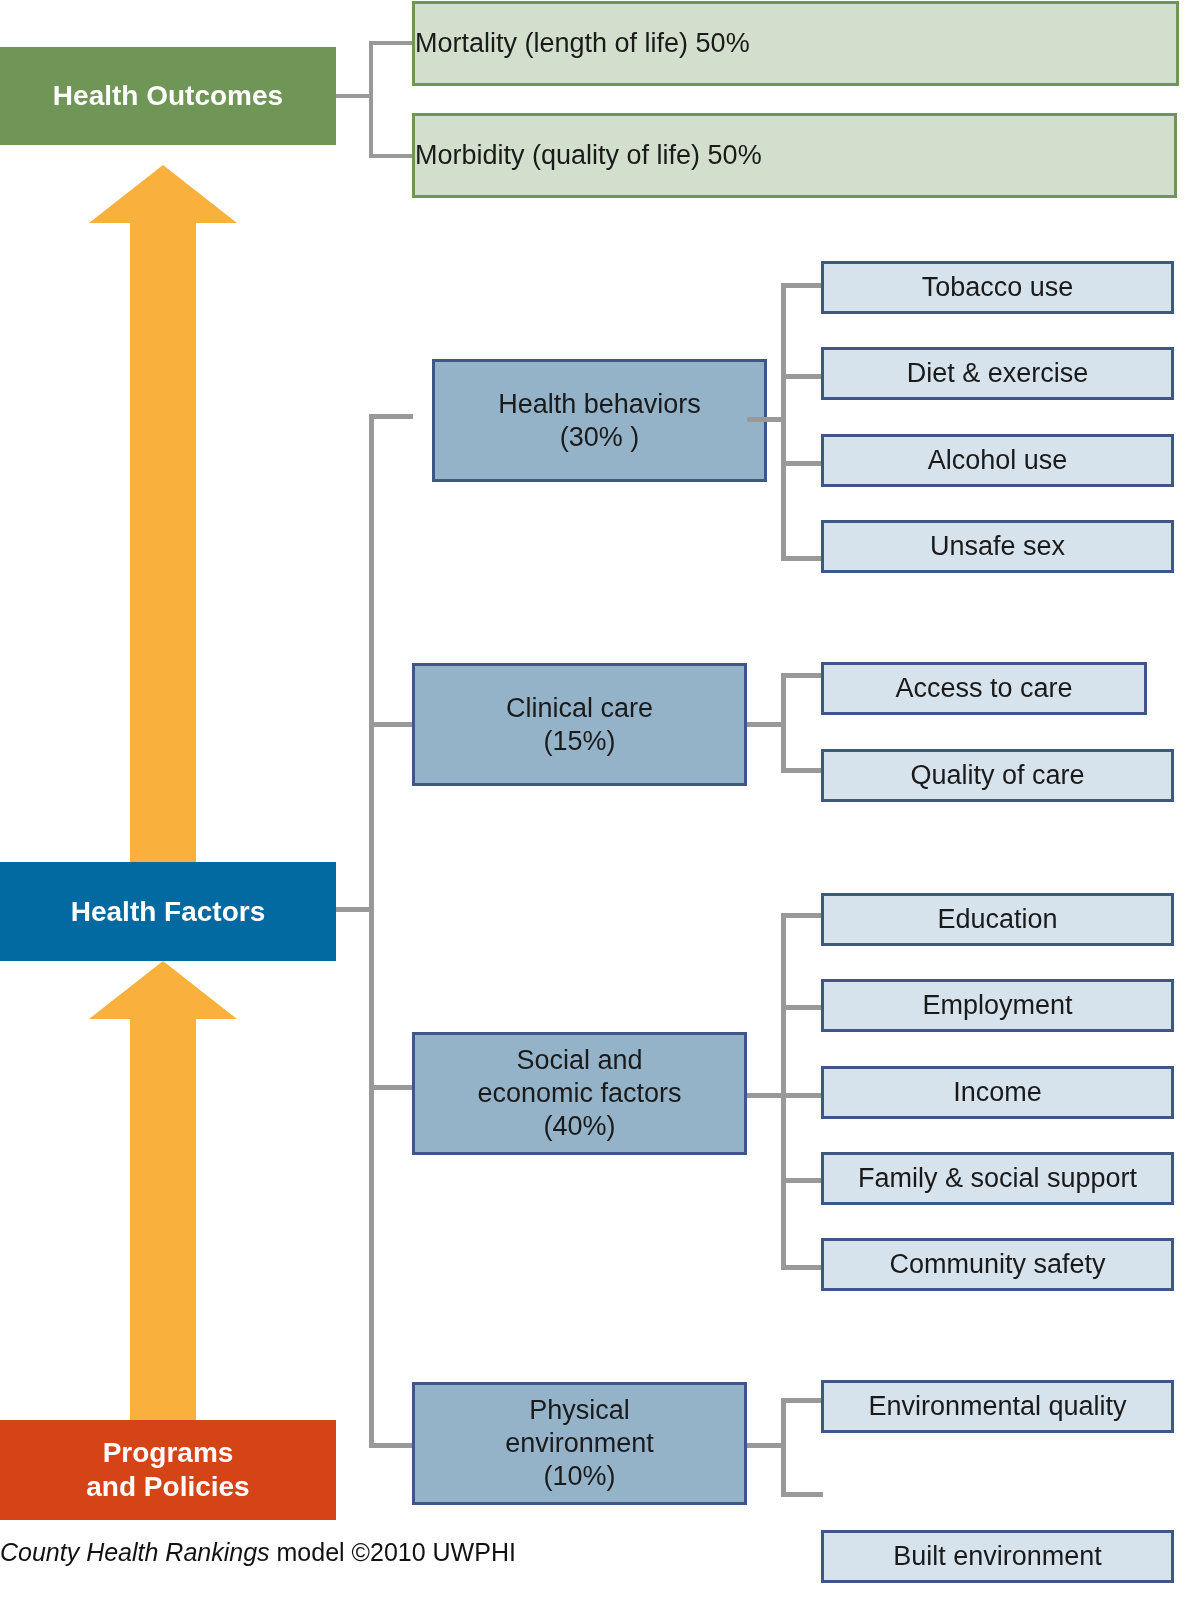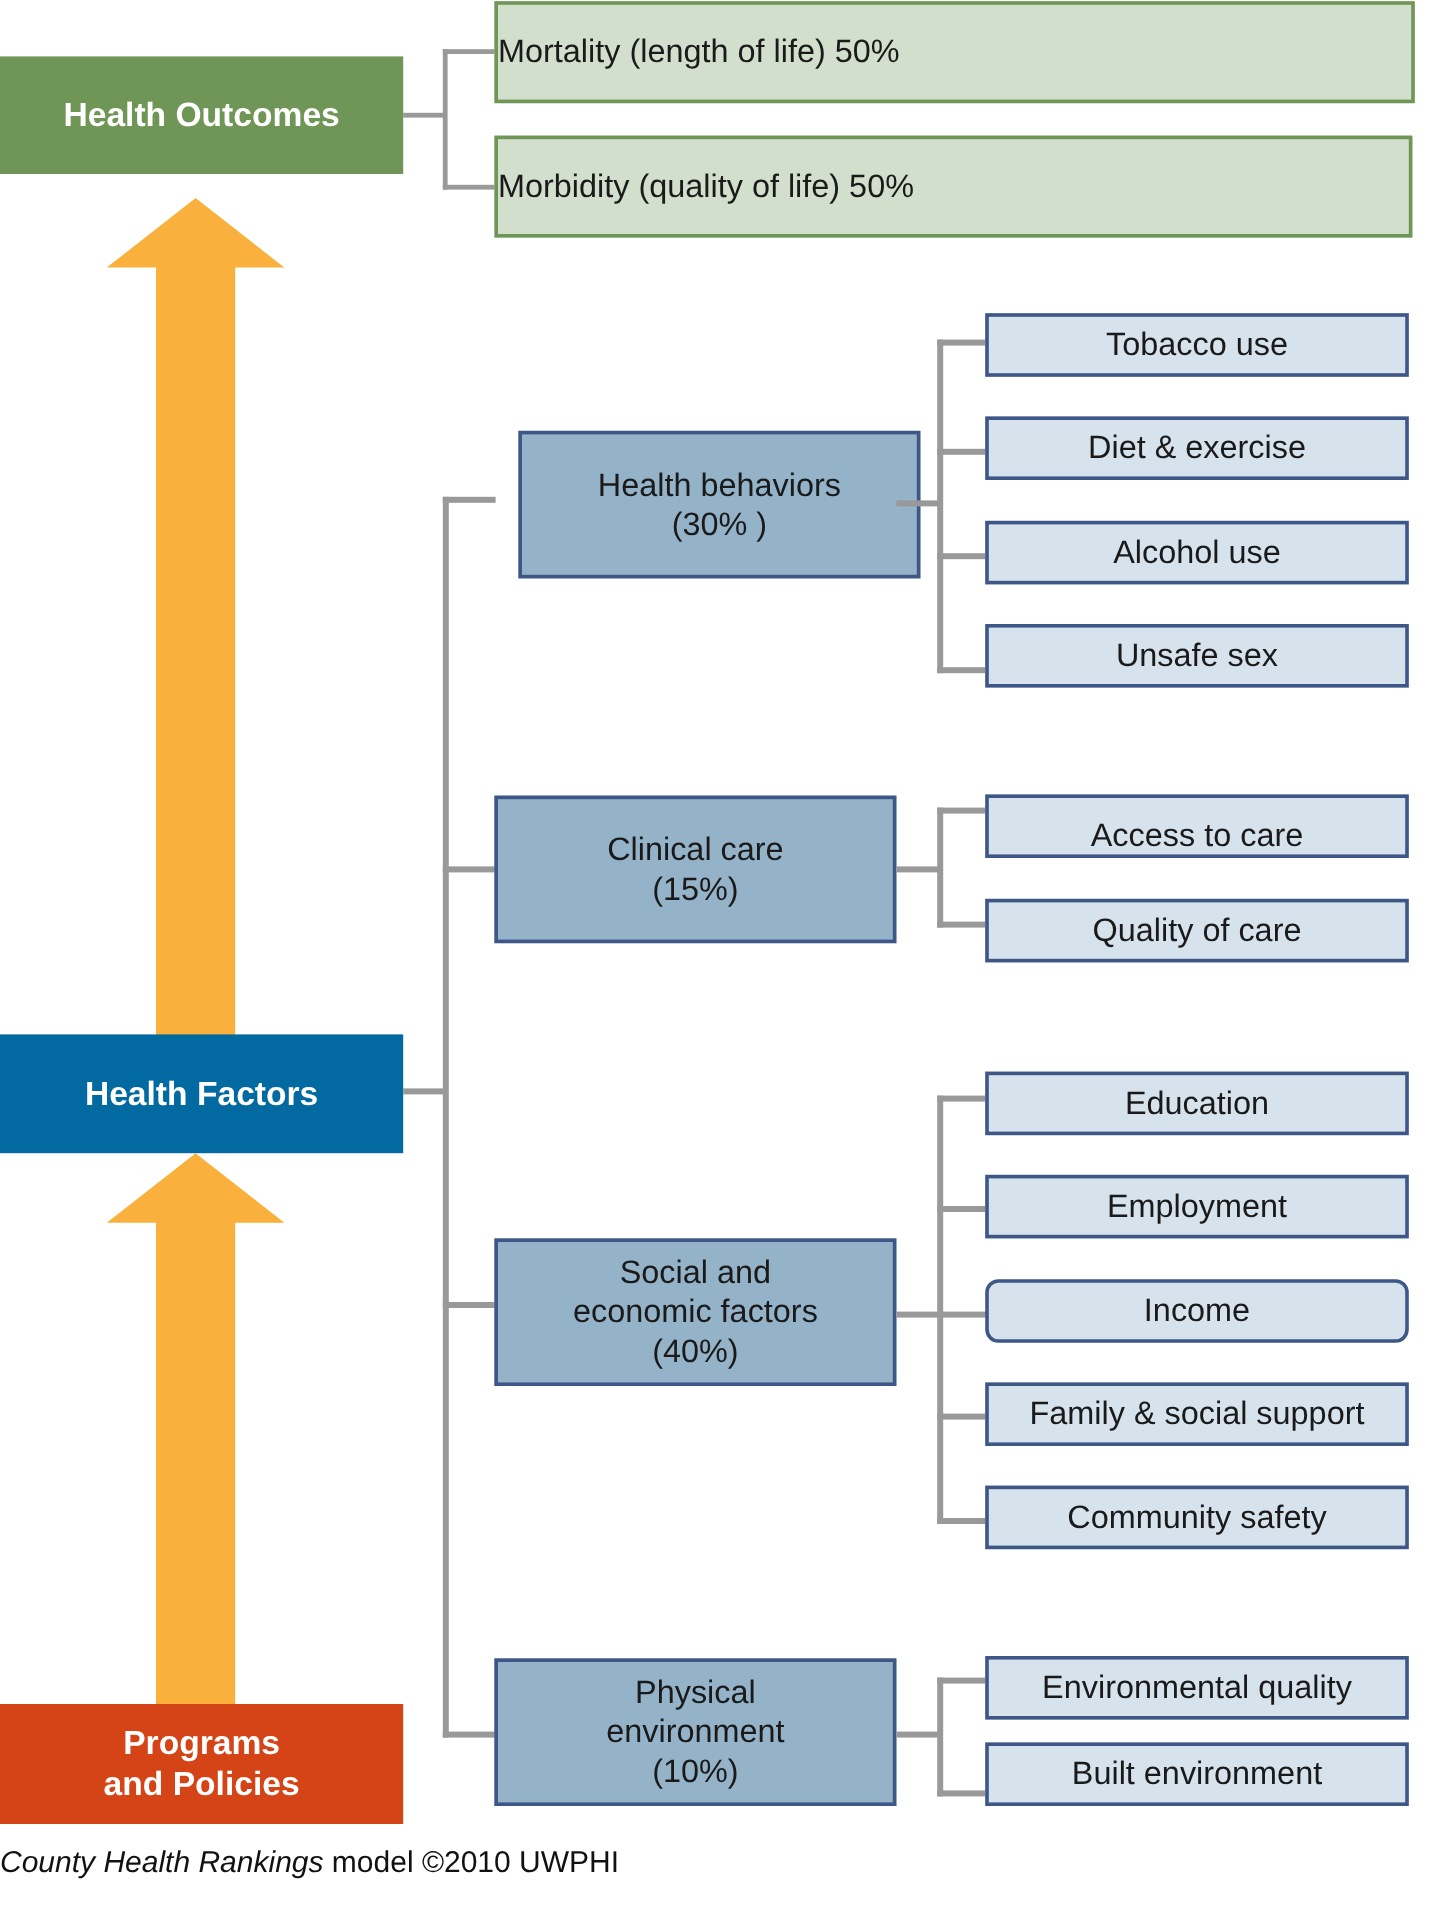--- a/index.html
+++ b/index.html
@@ -103,45 +103,45 @@
 <div class="abs sub" style="left:821px; top:347px; width:353px; height:53px;">
     <span>Diet &amp; exercise</span>
   </div>
 <div class="abs sub" style="left:821px; top:434px; width:353px; height:53px;">
     <span>Alcohol use</span>
   </div>
 <div class="abs sub" style="left:821px; top:520px; width:353px; height:53px;">
     <span>Unsafe sex</span>
   </div>
 
-<div class="abs sub" style="left:821px; top:662px; width:353px; height:53px;align-items:flex-end;">
+<div class="abs sub" style="left:821px; top:662px; width:326px; height:53px;">
     <span>Access to care</span>
   </div>
 <div class="abs sub" style="left:821px; top:749px; width:353px; height:53px;">
     <span>Quality of care</span>
   </div>
 
 <div class="abs sub" style="left:821px; top:893px; width:353px; height:53px;">
     <span>Education</span>
   </div>
 <div class="abs sub" style="left:821px; top:979px; width:353px; height:53px;">
     <span>Employment</span>
   </div>
-<div class="abs sub" style="left:821px; top:1066px; width:353px; height:53px;border-radius:11px;">
+<div class="abs sub" style="left:821px; top:1066px; width:353px; height:53px;">
     <span>Income</span>
   </div>
 <div class="abs sub" style="left:821px; top:1152px; width:353px; height:53px;">
     <span>Family &amp; social support</span>
   </div>
 <div class="abs sub" style="left:821px; top:1238px; width:353px; height:53px;">
     <span>Community safety</span>
   </div>
 
 <div class="abs sub" style="left:821px; top:1380px; width:353px; height:53px;">
     <span>Environmental quality</span>
   </div>
-<div class="abs sub" style="left:821px; top:1452px; width:353px; height:53px;align-items:center;">
+<div class="abs sub" style="left:821px; top:1530px; width:353px; height:53px;align-items:center;">
     <span>Built environment</span>
   </div>
 
 <div class="abs caption" style="left:0; top:1538px;">
   <i>County Health Rankings</i><span> model ©2010 UWPHI</span>
 </div>
 
 </body></html>

